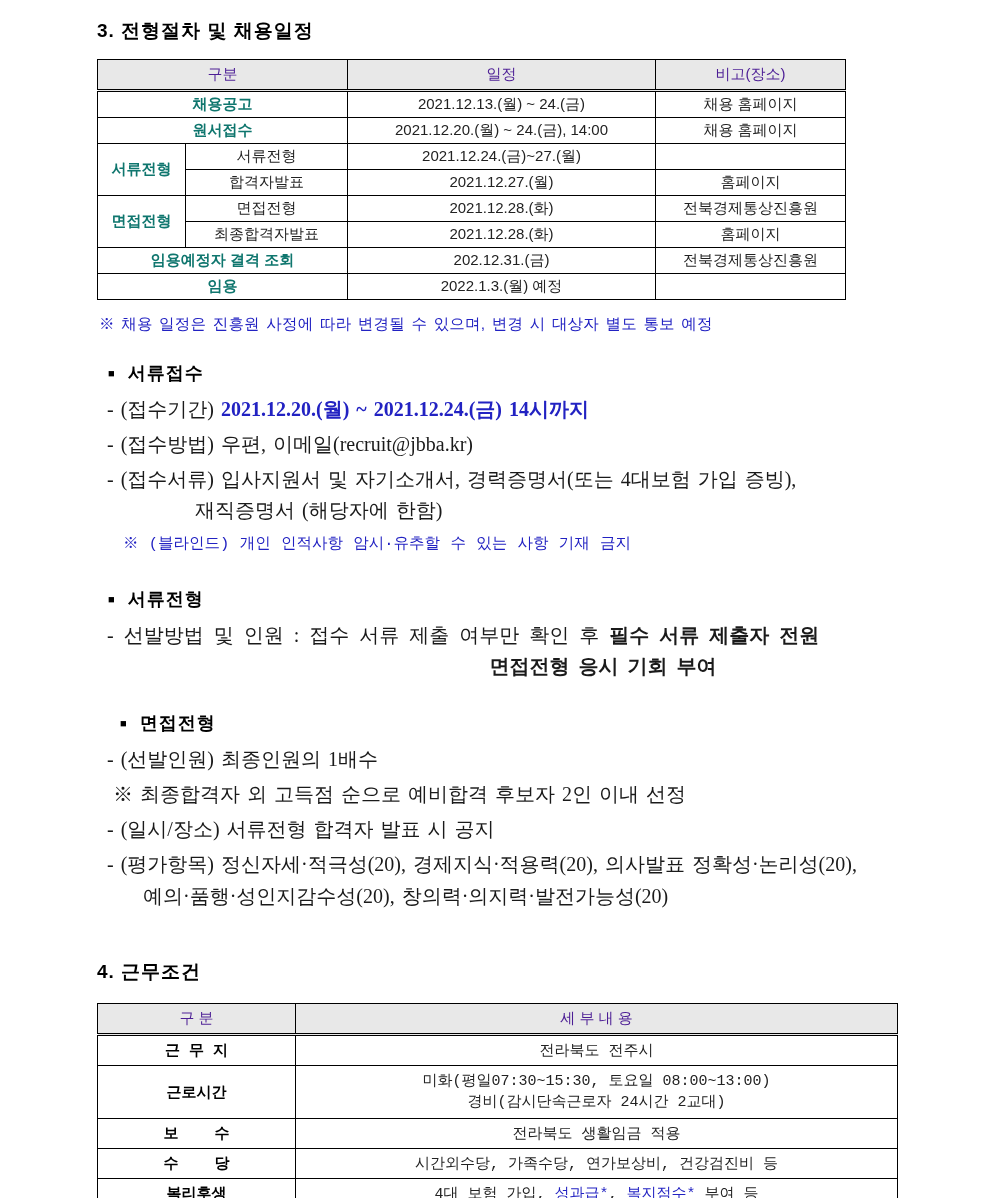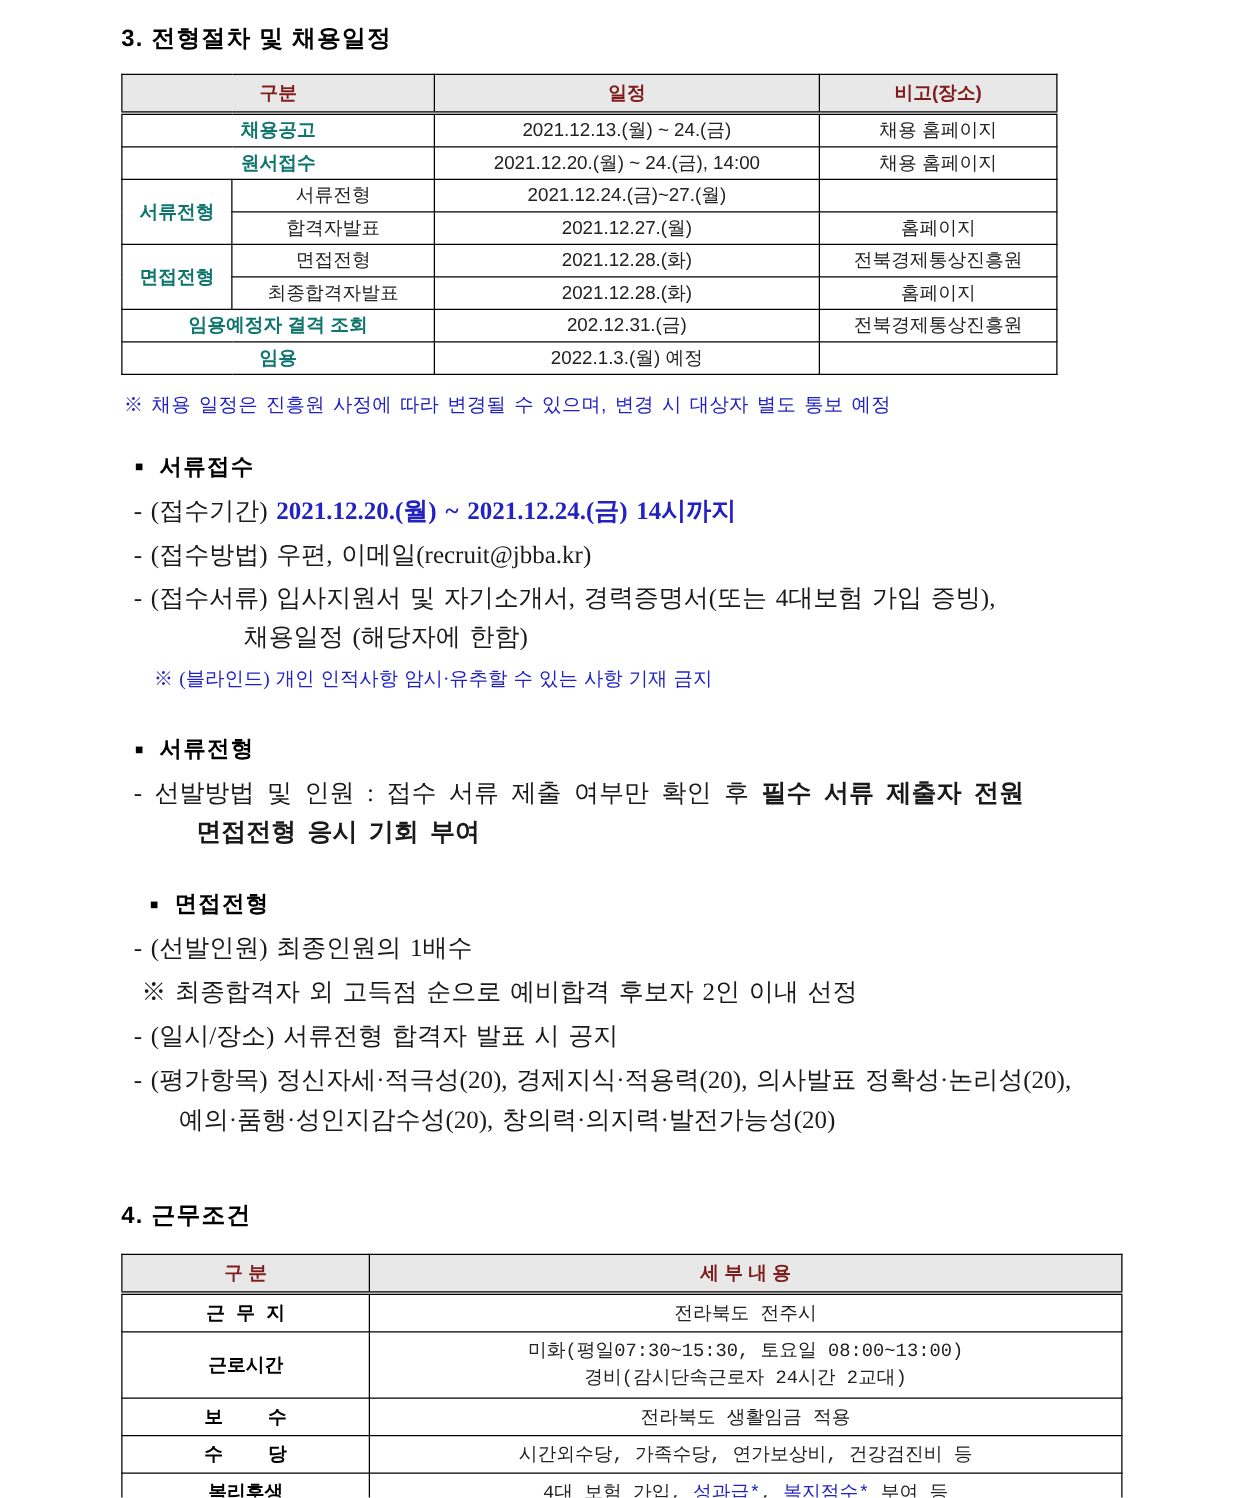--- a/index.html
+++ b/index.html
@@ -27,21 +27,21 @@
   .t2{width:800px;}
   th,td{
     border:1px solid #000;
     font-family:"Liberation Sans",sans-serif;
     font-size:15px;text-align:center;vertical-align:middle;
     padding:3px 4px;color:#222;
   }
   thead th{
     background:var(--header-bg);
     border-bottom:3px double #000;
-    font-weight:bold;padding:5px 4px;color:#7f1d1d;
+    font-weight:normal;padding:5px 4px;color:#4c1d95;
   }
   td.b{font-weight:bold;color:#0f766e;}
   .t2 td{padding:5px 4px;font-family:Liberation Mono, monospace;}
   .t2 td.lab{font-weight:bold;color:#000;}
   .hours-line{line-height:21px;}
 
   .gothic-note{
     font-family:"Liberation Sans",sans-serif;
     font-size:15.5px;color:var(--accent-blue);
     margin:14px 0 0 2px;letter-spacing:0.2px;word-spacing:2px;
@@ -56,26 +56,26 @@
   .bullet-head.ind{margin-left:23px;}
 
   .body-line{
     font-family:"Liberation Serif",serif;
     font-size:20px;line-height:22px;color:#1a1a1a;
     margin:13px 0 0 10px;word-spacing:2px;
   }
   .body-line .blue-bold{color:var(--accent-blue);font-weight:bold;}
   .body-line.cont-docs{margin-left:98px;margin-top:9px;}
   .body-line.blind{
-    font-family:Liberation Serif, serif;
+    font-family:Liberation Mono, monospace;
     font-size:15.5px;color:var(--accent-blue);
     margin-left:26px;margin-top:12px;word-spacing:1px;
   }
   .body-line.wide{word-spacing:5px;}
-  .body-line.bold-cont{font-weight:bold;margin-left:60px;margin-top:9px;word-spacing:4px;}
+  .body-line.bold-cont{font-weight:bold;margin-left:117px;margin-top:9px;word-spacing:4px;text-align:center;}
   .body-line.reserve{margin-left:16px;}
   .body-line.cont-criteria{margin-left:46px;margin-top:10px;}
   .blue{color:var(--accent-blue);}
 
   .gap-submit{margin-top:26px;}
   .gap-screen{margin-top:32px;}
   .gap-interview{margin-top:34px;}
 </style>
 </head>
 <body>
@@ -144,21 +144,21 @@
     </tbody>
   </table>
 
   <p class="gothic-note">※ 채용 일정은 진흥원 사정에 따라 변경될 수 있으며, 변경 시 대상자 별도 통보 예정</p>
 
   <div>
     <div class="bullet-head gap-submit"><span class="sq">■</span><span>서류접수</span></div>
     <p class="body-line"><span>- (접수기간) </span><span class="blue-bold">2021.12.20.(월)  ~ 2021.12.24.(금) 14시까지</span></p>
     <p class="body-line">- (접수방법) 우편, 이메일(recruit@jbba.kr)</p>
     <p class="body-line">- (접수서류) 입사지원서 및 자기소개서, 경력증명서(또는 4대보험 가입 증빙),</p>
-    <p class="body-line cont-docs">채용일정 (해당자에 한함)</p>
+    <p class="body-line cont-docs">재직증명서 (해당자에 한함)</p>
     <p class="body-line blind">※ (블라인드) 개인 인적사항 암시·유추할 수 있는 사항 기재 금지</p>
   </div>
 
   <div>
     <div class="bullet-head gap-screen"><span class="sq">■</span><span>서류전형</span></div>
     <p class="body-line wide"><span>- 선발방법 및 인원 : 접수 서류 제출 여부만 확인 후 </span><b>필수 서류 제출자 전원</b></p>
     <p class="body-line bold-cont">면접전형 응시 기회 부여</p>
   </div>
 
   <div>

